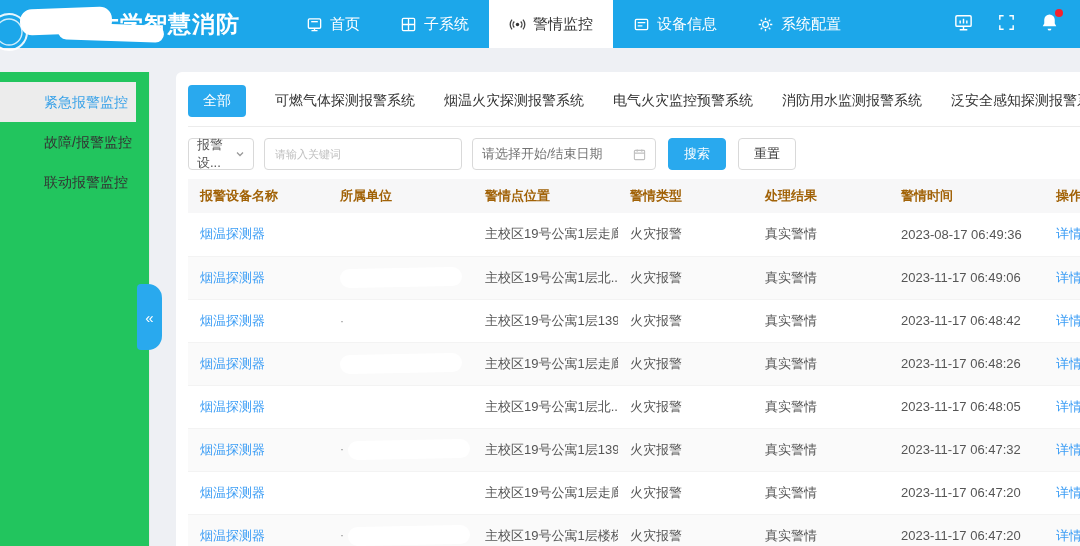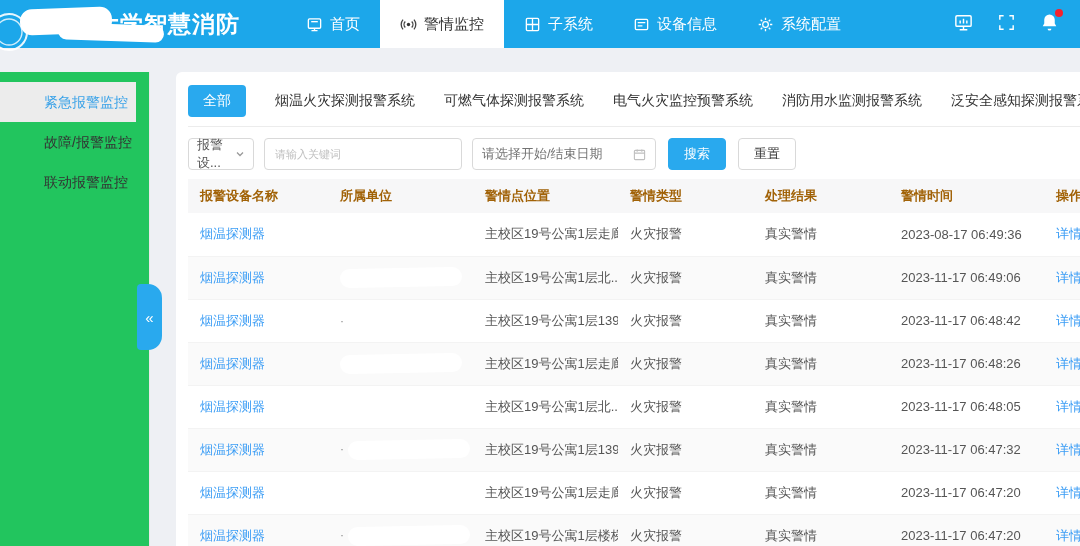--- a/index.html
+++ b/index.html
@@ -82,38 +82,38 @@
       <div class="nav-item">
         <span class="ic">
           <svg viewBox="0 0 18 18">
             <rect x="2.5" y="3" width="13" height="10" rx="1.2"></rect>
             <path d="M9 13v2.2 M5.8 15.5h6.4"></path>
             <path d="M5.5 6h7"></path>
           </svg>
         </span>
         <span>首页</span>
       </div>
+      <div class="nav-item">
+        <span class="ic">
+          <svg viewBox="0 0 18 18">
+            <rect x="2.5" y="2.5" width="13" height="13" rx="1.2"></rect>
+            <path d="M9 2.5v13 M2.5 9h13"></path>
+          </svg>
+        </span>
+        <span>子系统</span>
+      </div>
       <div class="nav-item active">
         <span class="ic">
           <svg viewBox="0 0 18 18">
             <circle cx="9" cy="9" r="1.8" fill="currentColor" stroke="none"></circle>
             <path d="M5.6 5.8a4.6 4.6 0 0 0 0 6.4 M12.4 5.8a4.6 4.6 0 0 1 0 6.4"></path>
             <path d="M3.2 3.8a8 8 0 0 0 0 10.4 M14.8 3.8a8 8 0 0 1 0 10.4"></path>
           </svg>
         </span>
         <span>警情监控</span>
-      </div>
-      <div class="nav-item">
-        <span class="ic">
-          <svg viewBox="0 0 18 18">
-            <rect x="2.5" y="2.5" width="13" height="13" rx="1.2"></rect>
-            <path d="M9 2.5v13 M2.5 9h13"></path>
-          </svg>
-        </span>
-        <span>子系统</span>
       </div>
       <div class="nav-item">
         <span class="ic">
           <svg viewBox="0 0 18 18">
             <rect x="2.5" y="3.5" width="13" height="11" rx="1.2"></rect>
             <path d="M5 7h8 M5 10.5h5"></path>
           </svg>
         </span>
         <span>设备信息</span>
       </div>
@@ -158,22 +158,22 @@
     </div>
   <div class="collapse-handle">
     <span>«</span>
   </div>
 
   <div class="main">
     <div class="card">
 
       <div class="tabs" id="tabs">
           <div class="tab active">全部</div>
+          <div class="tab">可燃气体探测报警系统</div>
           <div class="tab">烟温火灾探测报警系统</div>
-          <div class="tab">可燃气体探测报警系统</div>
           <div class="tab">电气火灾监控预警系统</div>
           <div class="tab">消防用水监测报警系统</div>
           <div class="tab">泛安全感知探测报警系统</div>
         </div>
 
       <div class="filter-bar">
         <div class="select-box">
           <span>报警设...</span>
           <span class="filter-ic">
             <svg width="10" height="10" viewBox="0 0 10 10">

